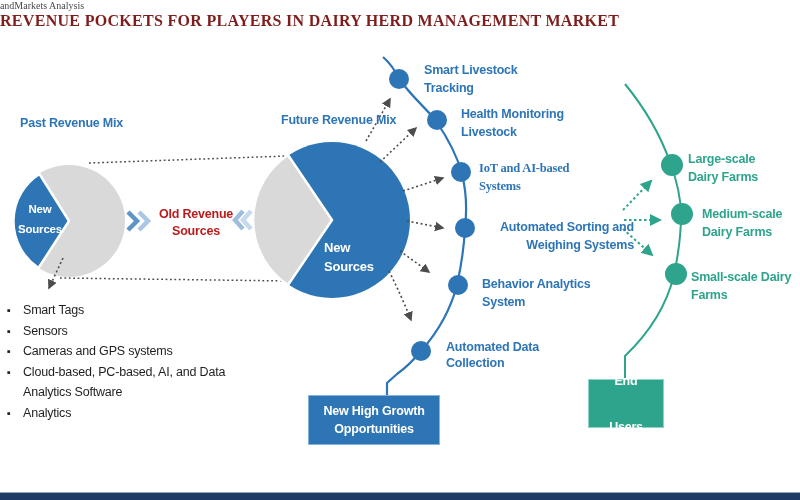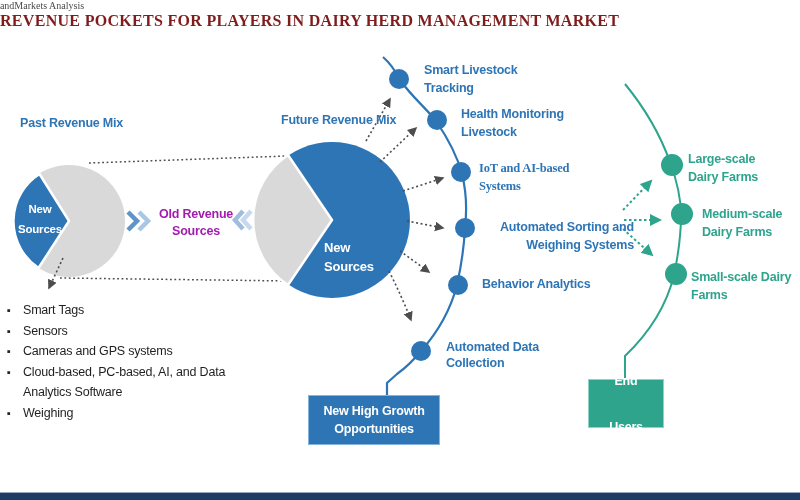--- a/index.html
+++ b/index.html
@@ -12,21 +12,21 @@
     font-family:"Liberation Serif",serif;font-size:10px;color:#4a4a4a;
     white-space:nowrap;
   }
   .title{
     font-family:Liberation Serif, serif;font-weight:bold;font-size:16px;
     color:#7f1d1d;letter-spacing:.3px;white-space:nowrap;
   }
   .lbl{font-weight:bold;font-size:12.5px;line-height:17.5px;letter-spacing:-.2px;white-space:nowrap;}
   .lbl-blue{color:#2E75B6;}
   .lbl-teal{color:#2EA48C;}
-  .lbl-dark{color:#a21caf;text-align:center;line-height:16.5px;}
+  .lbl-dark{color:#b91c1c;text-align:center;line-height:16.5px;}
   .mix-label{font-weight:bold;font-size:12.5px;color:#2E75B6;letter-spacing:-.2px;white-space:nowrap;}
   .wedge-text{color:#ffffff;font-weight:bold;letter-spacing:-.2px;}
   .wedge-text-sm{font-size:11.5px;line-height:20px;text-align:center;width:64px;}
   .wedge-text-lg{font-size:13px;line-height:19px;}
   .node-box{
     display:flex;flex-direction:column;align-items:center;justify-content:center;
     color:#fff;font-weight:bold;font-size:12.5px;line-height:18px;letter-spacing:-.2px;
     text-align:center;box-sizing:border-box;
   }
   .box-blue{background:#2E75B6;border:1.5px solid #84B3DE;}
@@ -136,20 +136,21 @@
   <div class="abs lbl lbl-blue" style="left:479px;top:160px;font-family:Liberation Serif, serif;">
     <div>IoT and AI-based</div>
     <div>Systems</div>
   </div>
   <div class="abs lbl lbl-blue" style="left:500px;top:219px;text-align:right;">
     <div>Automated Sorting and</div>
     <div>Weighing Systems</div>
   </div>
   <div class="abs lbl lbl-blue" style="left:482px;top:276px;">
     <div>Behavior Analytics</div>
+    <div>System</div>
   </div>
   <div class="abs lbl lbl-blue" style="left:446px;top:340px;line-height:15.5px;">
     <div>Automated Data</div>
     <div>Collection</div>
   </div>
 
   <div class="abs lbl lbl-teal" style="left:688px;top:151px;">
     <div>Large-scale</div>
     <div>Dairy Farms</div>
   </div>
@@ -169,17 +170,17 @@
   <div class="abs node-box box-teal" style="left:588px;top:379px;width:76px;height:49px;gap:28px;">
     <div>End</div>
     <div>Users</div>
   </div>
 
   <ul class="abs legacy" style="left:6px;top:300px;">
     <li>Smart Tags</li>
     <li>Sensors</li>
     <li>Cameras and GPS systems</li>
     <li>Cloud-based, PC-based, AI, and Data Analytics Software</li>
-    <li>Weighing</li>
+    <li>Analytics</li>
   </ul>
 
   <div class="bottom-bar"></div>
 </div>
 
 </body></html>

